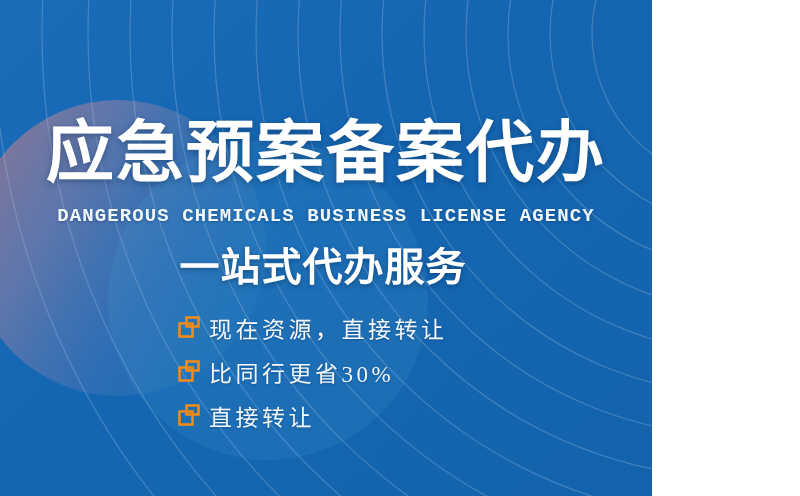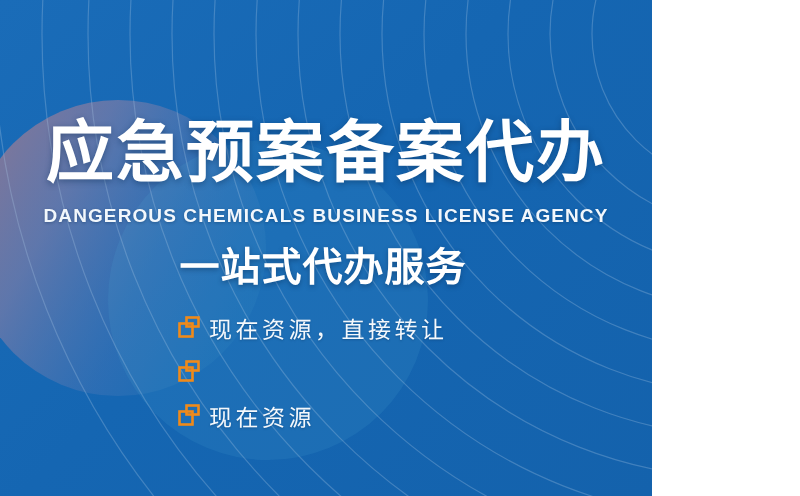--- a/index.html
+++ b/index.html
@@ -57,21 +57,21 @@
     text-shadow: 0 2px 6px rgba(8, 45, 85, 0.45);
     white-space: nowrap;
   }
 
   .title-en {
     position: absolute;
     left: 0;
     right: 0;
     top: 204px;
     text-align: center;
-    font-family: Liberation Sans, sans-serif;
+    font-family: Liberation Mono, monospace;
     font-weight: 700;
     font-size: 19px;
     line-height: 24px;
     letter-spacing: 1.1px;
     color: #f2f7fc;
     text-shadow: 0 1px 3px rgba(8, 45, 85, 0.4);
     white-space: nowrap;
   }
 
   .title-sub {
@@ -199,27 +199,28 @@
         <span class="bullet-text">现在资源，直接转让</span>
       </div>
 
       <div class="bullet-row">
         <span class="bullet-icon">
           <svg width="22" height="22" viewBox="0 0 22 22" xmlns="http://www.w3.org/2000/svg">
             <rect x="8.5" y="1.5" width="12" height="9" fill="none" stroke="#F08A19" stroke-width="2.6"></rect>
             <rect x="1.5" y="7.5" width="13" height="13" fill="none" stroke="#F08A19" stroke-width="2.6"></rect>
           </svg>
         </span>
+        <span class="bullet-text">比同行更省30%</span>
       </div>
 
       <div class="bullet-row">
         <span class="bullet-icon">
           <svg width="22" height="22" viewBox="0 0 22 22" xmlns="http://www.w3.org/2000/svg">
             <rect x="8.5" y="1.5" width="12" height="9" fill="none" stroke="#F08A19" stroke-width="2.6"></rect>
             <rect x="1.5" y="7.5" width="13" height="13" fill="none" stroke="#F08A19" stroke-width="2.6"></rect>
           </svg>
         </span>
-        <span class="bullet-text">现在资源</span>
+        <span class="bullet-text">直接转让</span>
       </div>
 
     </div>
   </div>
 </div>
 
 </body></html>

